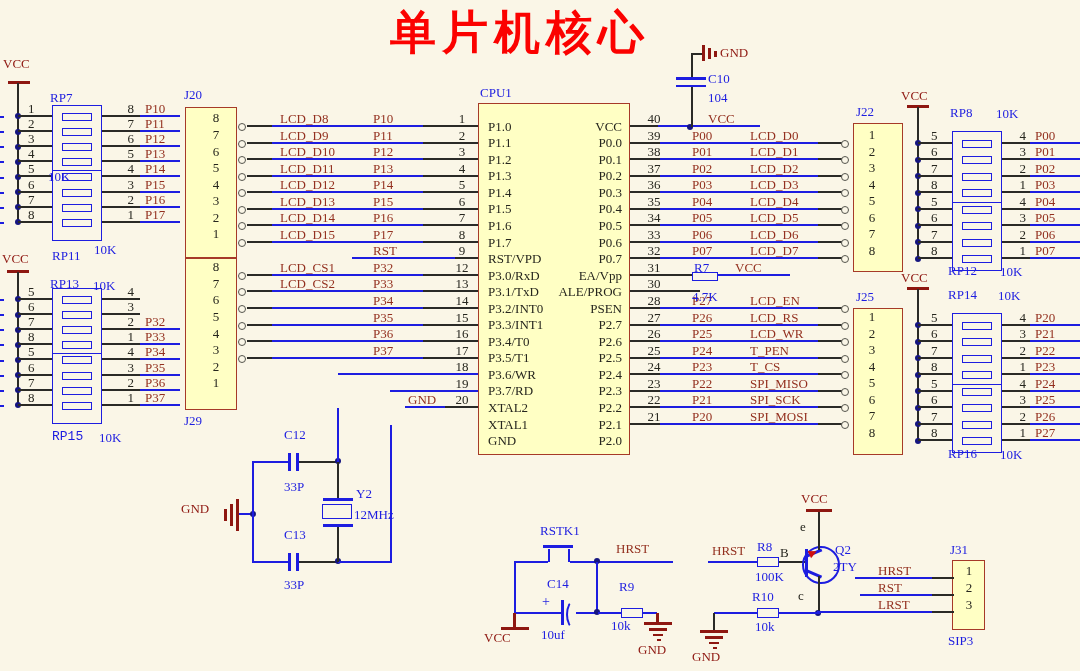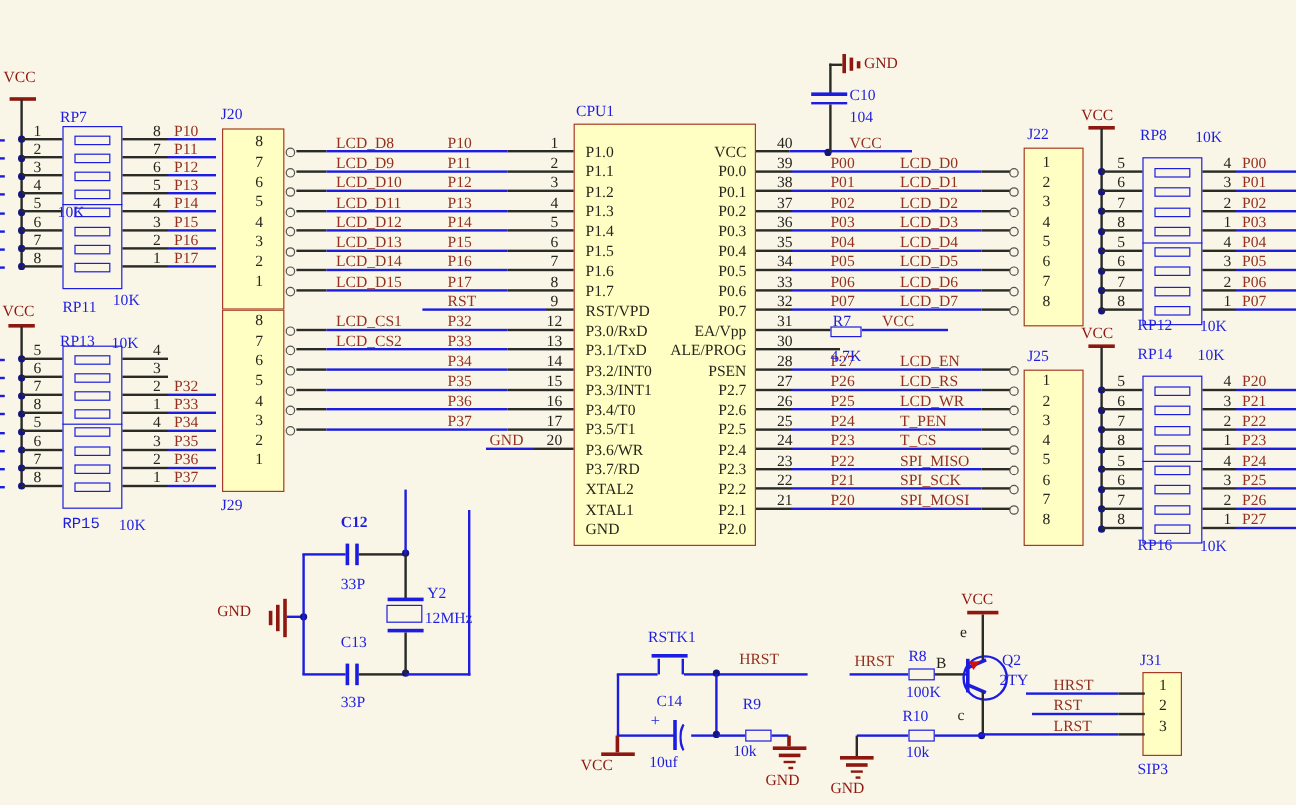--- a/index.html
+++ b/index.html
@@ -74,20 +74,21 @@
   .title{font-family:"Liberation Sans","DejaVu Sans",sans-serif;font-weight:bold;color:#fb0200;
          font-size:46px;letter-spacing:6px;}
   .edge span{display:block;width:4px;height:2px;background:var(--blue);}
   .edge1 span{margin-bottom:13.14px;} .edge2 span{margin-bottom:13.14px;}
 </style>
 </head>
 <body>
 
 <div id="stage">
 
+  <div class="lab title" style="left:330px;top:6px;width:380px;text-align:center;line-height:52px;">单片机核心</div>
 
   <div class="abs edge edge1" style="left:0;top:116px;">
     <span></span>
       <span></span>
       <span></span>
       <span></span>
       <span></span>
       <span></span>
       <span></span>
       <span></span>
@@ -298,21 +299,37 @@
       <div class="row" data-w="full">
         <span class="pin-c"></span>
         <span class="seg blk a"></span>
         <span class="seg blu b"></span>
         <span class="seg blk c"></span>
         <span class="lab t-net lcd"></span>
         <span class="lab t-net net">P37</span>
         <span class="lab t-blk pnum">17</span>
       </div>
 
-
+      <div class="row" data-w="xt2">
+
+        <span class="seg blu b"></span>
+
+        <span class="lab t-net lcd"></span>
+        <span class="lab t-net net"></span>
+        <span class="lab t-blk pnum">18</span>
+      </div>
+
+      <div class="row" data-w="xt1">
+
+        <span class="seg blu b"></span>
+
+        <span class="lab t-net lcd"></span>
+        <span class="lab t-net net"></span>
+        <span class="lab t-blk pnum">19</span>
+      </div>
 
       <div class="row" data-w="gnd">
 
         <span class="seg blu b"></span>
         <span class="seg blk c"></span>
         <span class="lab t-net lcd"></span>
         <span class="lab t-net net">GND</span>
         <span class="lab t-blk pnum">20</span>
       </div>
     </div>
@@ -997,21 +1014,21 @@
     <div class="abs blu" style="left:69px;top:113px;width:14px;height:2px;"></div>
     <div class="abs jdot" style="left:80px;top:111px;"></div>
     <div class="vline blu" style="left:82px;top:62px;width:2px;height:100px;background:var(--blue);"></div>
 
     <div class="abs blu" style="left:82px;top:61px;width:36px;height:2px;"></div>
     <div class="abs blu" style="left:118px;top:53px;width:2.5px;height:18px;"></div>
     <div class="abs blu" style="left:126px;top:53px;width:2.5px;height:18px;"></div>
     <div class="abs blk" style="left:129px;top:61px;width:39px;height:2px;"></div>
     <div class="abs jdot" style="left:165px;top:58px;"></div>
     <div class="vline blu" style="left:167px;top:8px;width:2px;height:54px;background:var(--blue);"></div>
-    <div class="lab t-blu" style="left:114px;top:28px;font-weight:bold;">C12</div>
+    <div class="lab t-blu" style="left:114px;top:28px;">C12</div>
     <div class="lab t-blu" style="left:114px;top:80px;">33P</div>
 
     <div class="abs blu" style="left:82px;top:161px;width:36px;height:2px;"></div>
     <div class="abs blu" style="left:118px;top:153px;width:2.5px;height:18px;"></div>
     <div class="abs blu" style="left:126px;top:153px;width:2.5px;height:18px;"></div>
     <div class="abs blk" style="left:129px;top:161px;width:39px;height:2px;"></div>
     <div class="abs jdot" style="left:165px;top:158px;"></div>
     <div class="abs blu" style="left:168px;top:161px;width:54px;height:2px;"></div>
     <div class="vline blu" style="left:220px;top:25px;width:2px;height:138px;background:var(--blue);"></div>
     <div class="lab t-blu" style="left:114px;top:128px;">C13</div>

